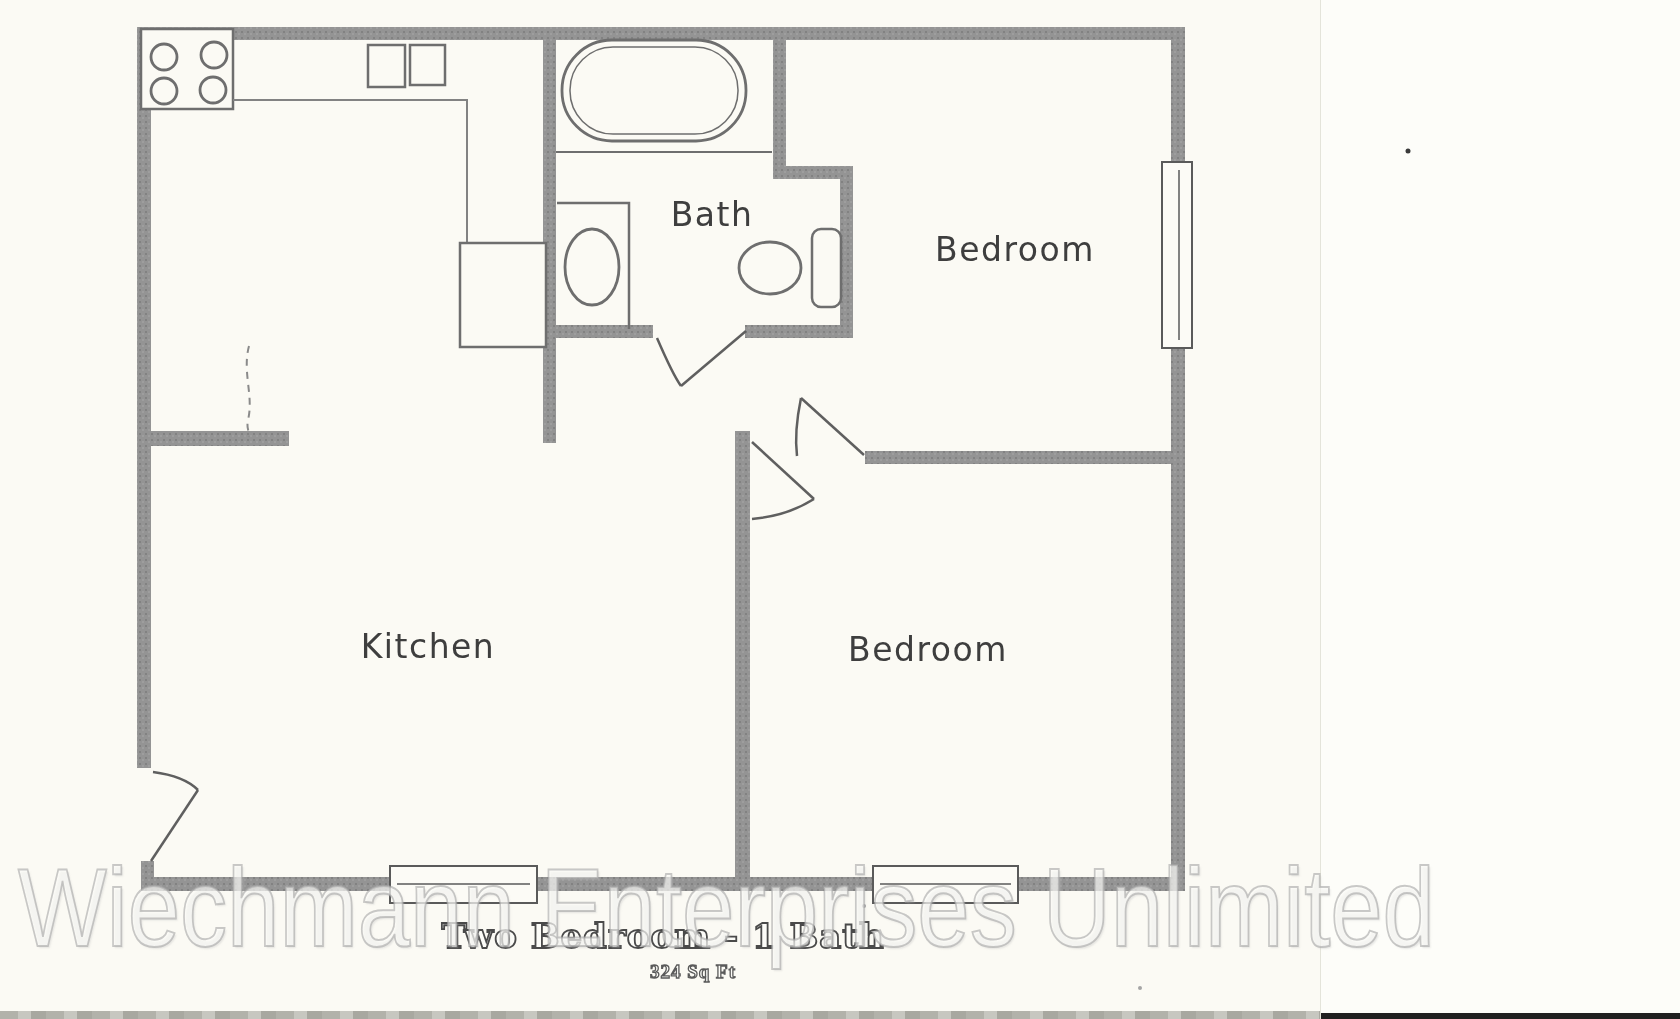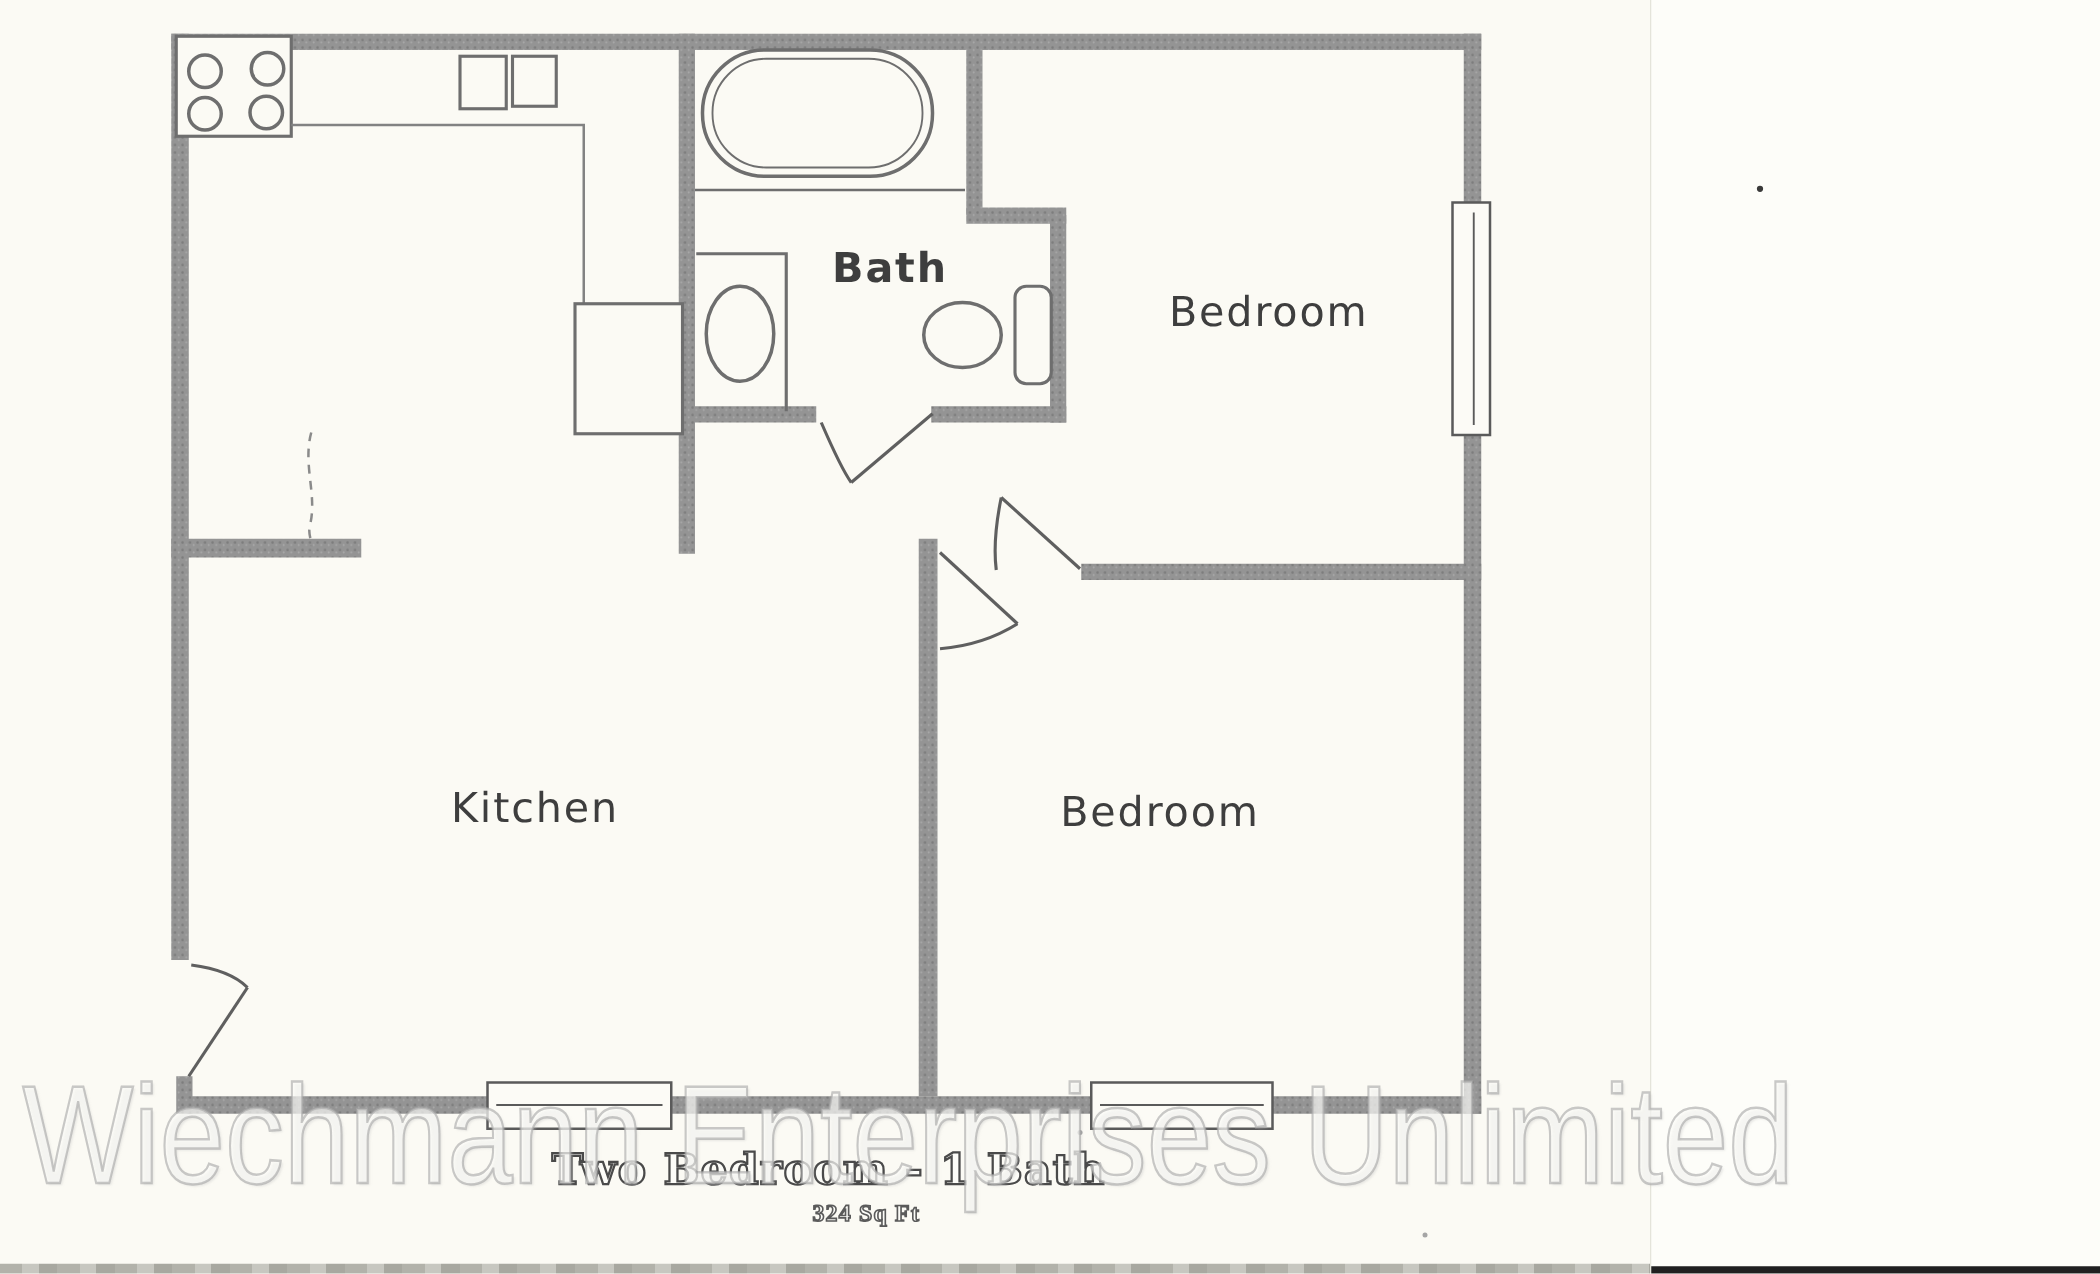--- a/index.html
+++ b/index.html
@@ -113,21 +113,21 @@
       <rect x="812" y="229" width="29" height="78" rx="9" ry="9" stroke-width="2.5"></rect>
       <ellipse cx="770" cy="268" rx="31" ry="26" stroke-width="2.8"></ellipse>
     </g>
 
     <path d="M249,346 C242,372 254,396 248,420 C246,428 250,433 249,437" fill="none" stroke="#8a8a8a" stroke-width="2" stroke-dasharray="7 6"></path>
     <circle cx="1408" cy="151" r="2.5" fill="#3a3a3a"></circle>
     <circle cx="864" cy="906" r="2" fill="#9a9a9a"></circle>
     <circle cx="1140" cy="988" r="2" fill="#a5a5a5"></circle>
   </svg>
 
-  <div class="room-label" style="left:712px;top:214px;font-weight:bold;">Bath</div>
+  <div class="room-label" style="left:712px;top:214px;">Bath</div>
   <div class="room-label" style="left:1015px;top:249px;">Bedroom</div>
   <div class="room-label" style="left:428px;top:646px;">Kitchen</div>
   <div class="room-label" style="left:928px;top:649px;">Bedroom</div>
 
   <div class="caption-title">Two Bedroom - 1 Bath</div>
   <div class="caption-area">324 Sq Ft</div>
 
   <div class="watermark">Wiechmann Enterprises Unlimited</div>
 
   <div class="scan-band-left"></div>

